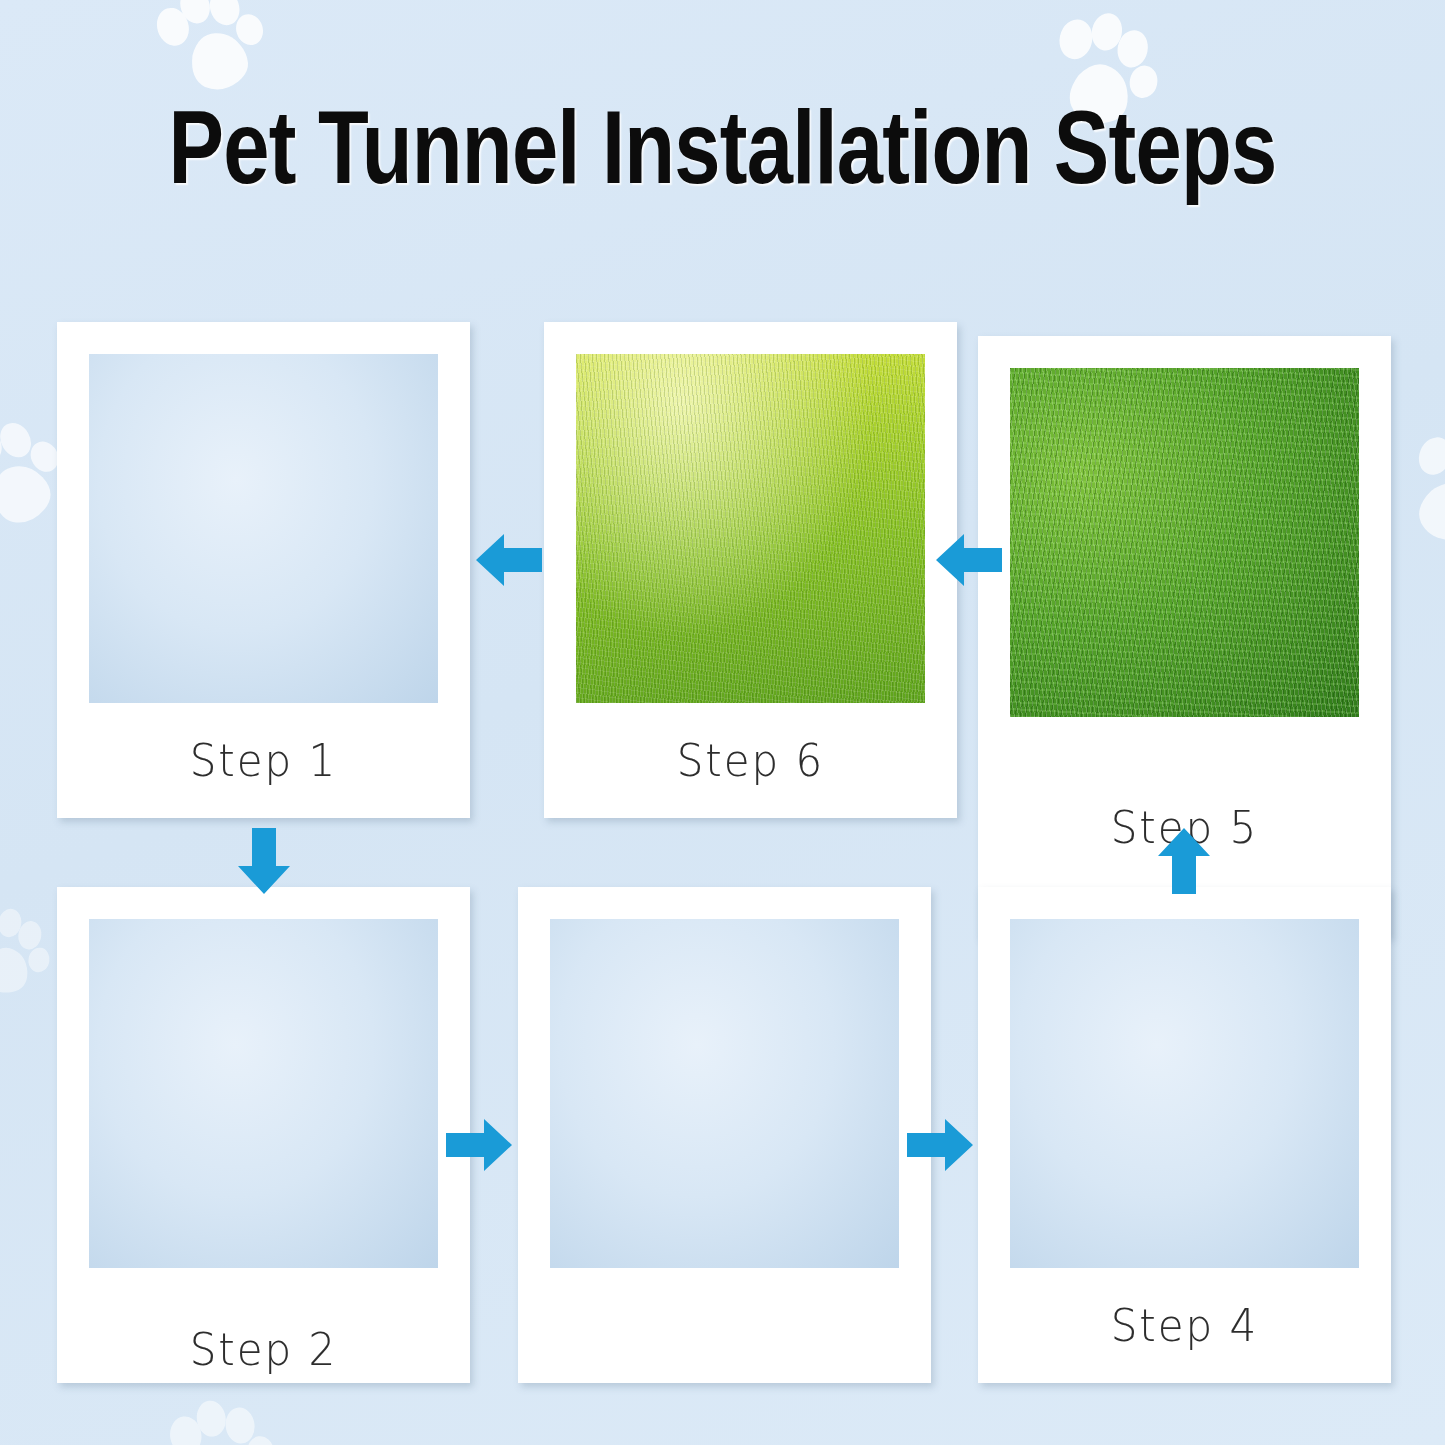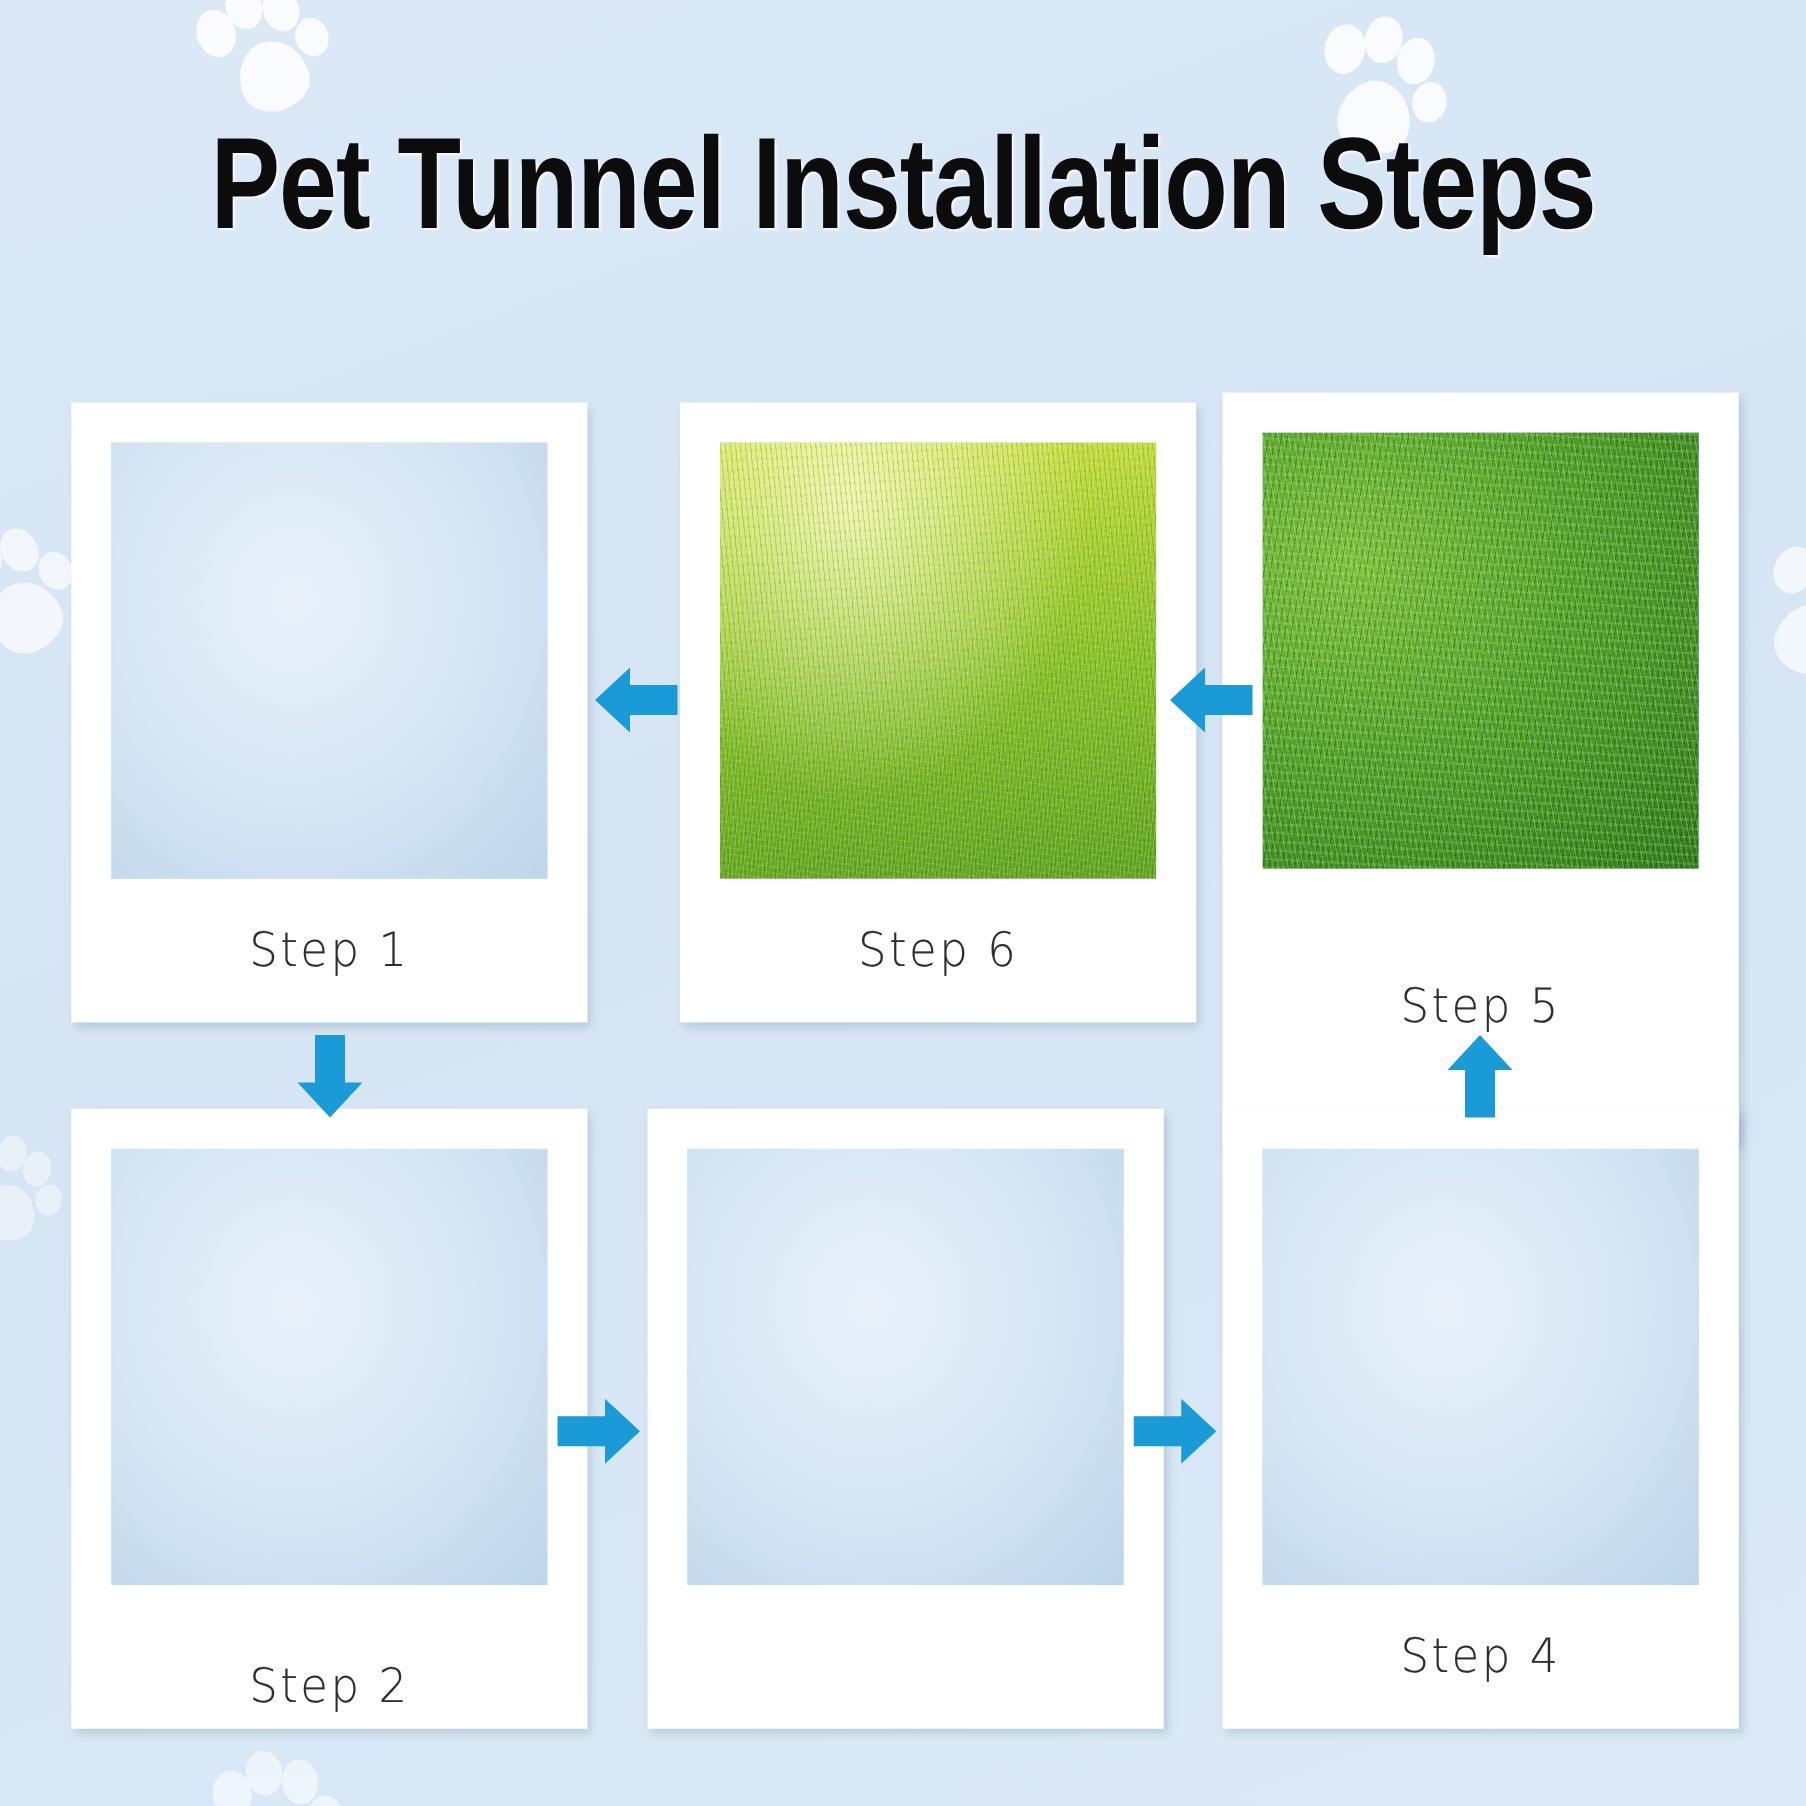--- a/index.html
+++ b/index.html
@@ -65,21 +65,21 @@
     background: #cfe0f0;
   }
   .caption {
     flex: 1;
     display: flex;
     align-items: center;
     justify-content: center;
     width: 100%;
     font-family: "DejaVu Sans", sans-serif;
     font-weight: 300;
-    font-size: 36px;
+    font-size: 42px;
     letter-spacing: 2px;
     color: #2d2d2d;
     -webkit-text-stroke: 0.1px #2d2d2d;
   }
   .caption span {
     display: block;
     transform: scaleY(1.05);
   }
 
   
@@ -265,21 +265,21 @@
           <ellipse cx="109" cy="201" rx="19" ry="31" transform="rotate(-26 109 201)"></ellipse>
           <ellipse cx="114" cy="197" rx="12" ry="20" transform="rotate(-26 114 197)"></ellipse>
         </g>
       </svg>
     </div>
     <div class="caption">
       <span>Step 6</span>
     </div>
   </div>
 
-  <div class="card" style="left:978px; top:314px; width:413px; height:601px;">
+  <div class="card" style="left:978px; top:336px; width:413px; height:601px;">
     <div class="photo" style="margin-top:32px; width:349px; height:349px;">
       <div class="grass-dark-bg"></div>
       <svg viewBox="0 0 349 349" width="349" height="349">
         <defs>
           <linearGradient id="fabric5" x1="0" y1="0" x2="1" y2="0.3">
             <stop offset="0%" stop-color="#2ea3dd"></stop>
             <stop offset="40%" stop-color="#29a6e2"></stop>
             <stop offset="100%" stop-color="#1b87c4"></stop>
           </linearGradient>
           <linearGradient id="stakeGrad" x1="0" y1="0" x2="1" y2="0">

